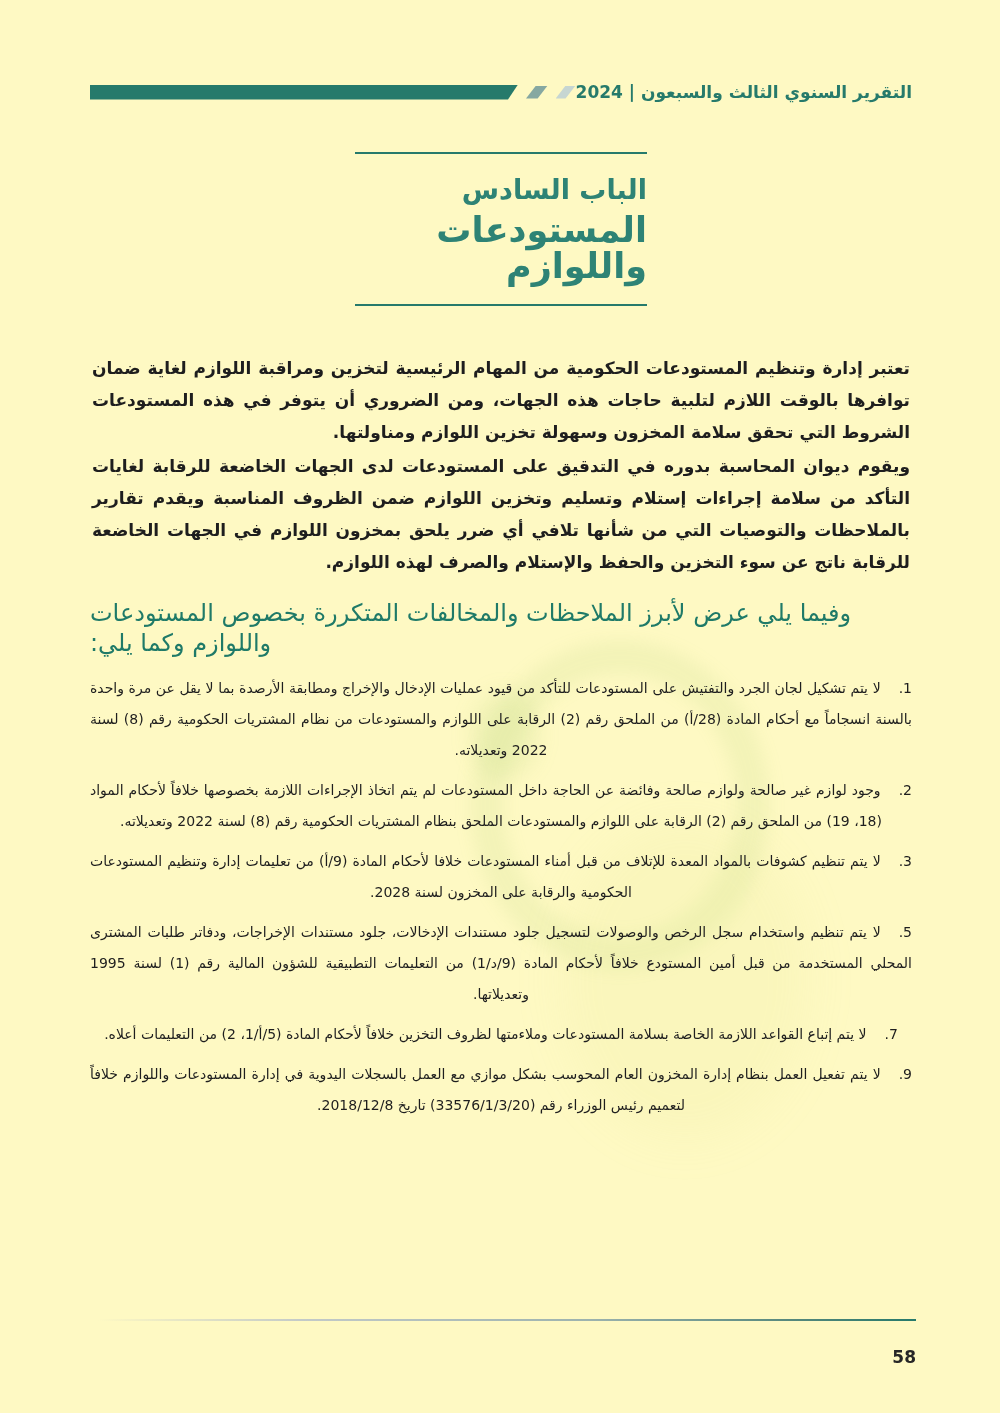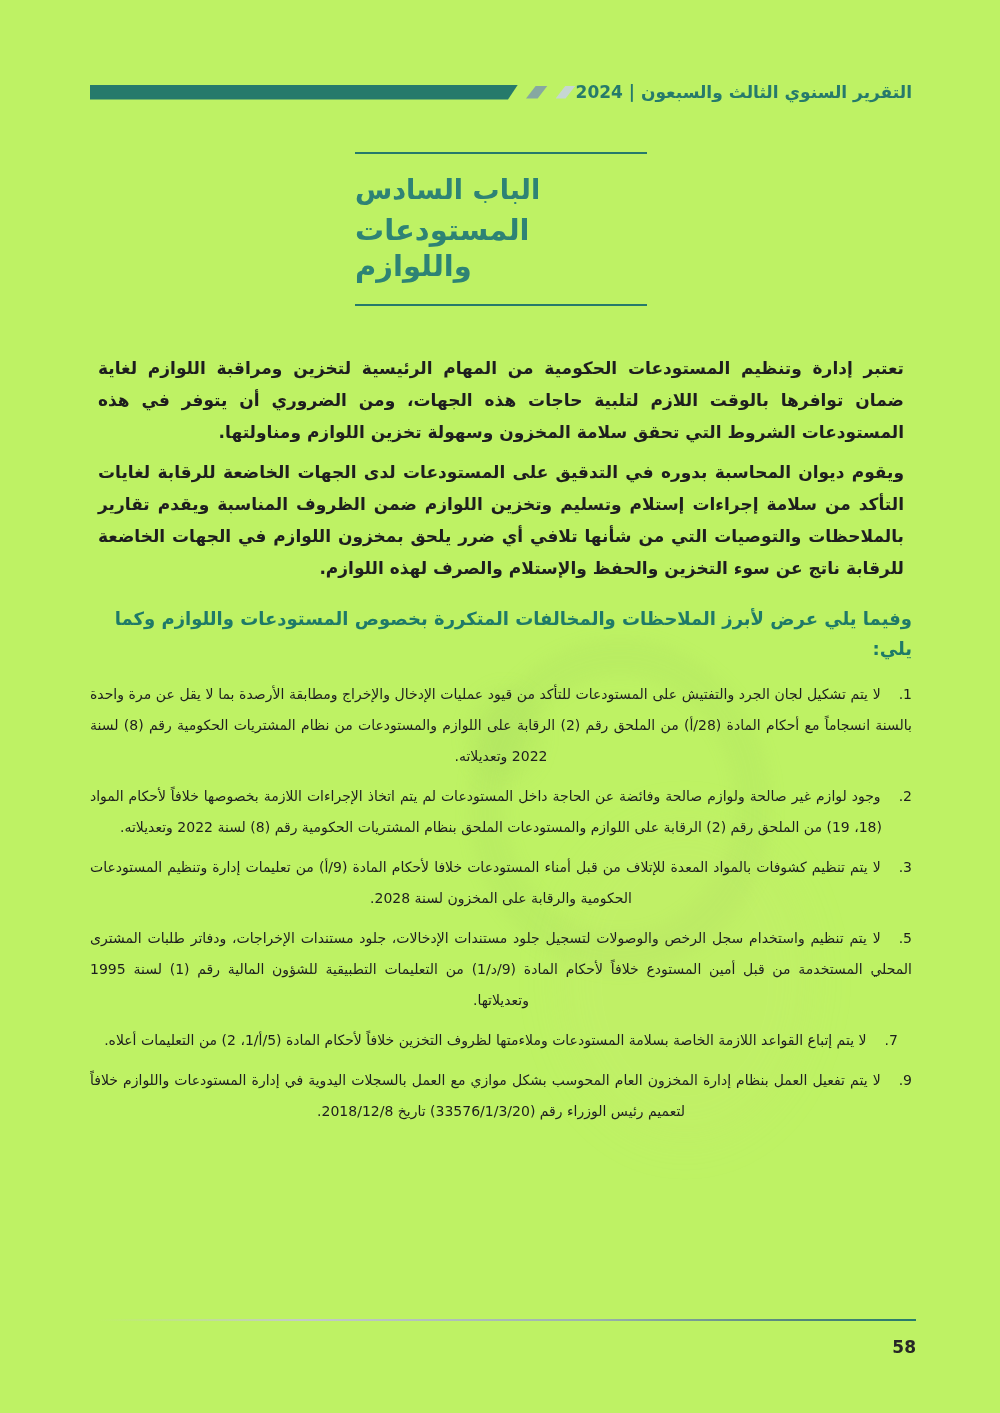--- a/index.html
+++ b/index.html
@@ -9,21 +9,21 @@
     --teal-mid:#86a8a1;
     --teal-light:#c6d6d2;
     --ink:#1e1e1e;
   }
   *{box-sizing:border-box;}
   html,body{margin:0;padding:0;background:#ffffff;}
   .page{
     position:relative;
     width:1000px;height:1413px;
     margin:0 auto;
-    background:#bef264;
+    background:#fef9c3;
     overflow:hidden;
     font-family:"DejaVu Sans", sans-serif;
   }
   
   .header-row{
     position:absolute;top:83px;left:90px;right:88px;height:18px;
     display:flex;align-items:center;
   }
   .bar-long{
     height:15px;flex:0 0 428px;background:var(--teal);
@@ -38,58 +38,58 @@
     clip-path:polygon(10px 0,100% 0,calc(100% - 10px) 100%,0 100%);
   }
   .header-title{
     margin-left:auto;direction:rtl;unicode-bidi:plaintext;
     color:var(--teal);font-weight:bold;font-size:17px;line-height:18px;
     white-space:nowrap;
   }
   
   .main{margin:0 88px 0 90px;direction:rtl;position:relative;z-index:1;}
   
-  .chapter{margin:152px auto 16px;width:292px;text-align:left;}
+  .chapter{margin:152px auto 16px;width:292px;text-align:right;}
   .chapter-rule{height:2px;background:var(--teal);}
   .chapter-title{
     margin:18px 0 4px;color:var(--teal-title);
     font-size:27px;font-weight:bold;line-height:36px;
   }
   .chapter-subtitle{
     margin:0 0 20px;color:var(--teal-title);
-    font-size:29px;font-weight:bold;line-height:36px;
+    font-size:35px;font-weight:bold;line-height:36px;
   }
   
   .p-intro{
-    margin:8px;color:var(--ink);
+    margin:2px;color:var(--ink);
     font-size:17px;font-weight:bold;line-height:32px;
     text-align:justify;
   }
   .p-intro.first{margin-top:46px;}
   
   .section-heading{
     margin:20px 0 15px;color:var(--teal-head);
-    font-size:18px;font-weight:bold;line-height:30px;text-align:right;
+    font-size:24px;font-weight:normal;line-height:30px;text-align:left;
   }
   
   .obs-list{list-style:none;margin:0;padding:0;}
   .obs{
     margin:0 0 9px;color:var(--ink);
     font-size:14px;font-weight:normal;line-height:31px;
     text-align:justify;text-align-last:center;
   }
   .obs-num{margin-left:18px;}
   
   .foot-rule{
     position:absolute;left:98px;right:84px;bottom:92px;height:2px;z-index:1;
     background:linear-gradient(to right,
       rgba(190,197,195,0) 0%, #c3cac8 25%, #9db3ae 60%, #55887c 85%, var(--teal) 100%);
   }
   .page-num{
-    position:absolute;right:84px;bottom:56px;z-index:1;
+    position:absolute;right:84px;bottom:46px;z-index:1;
     color:#262626;font-size:17px;font-weight:bold;
   }
   
   .wm{position:absolute;z-index:0;pointer-events:none;}
   .wm-ring{
     left:470px;top:640px;width:300px;height:330px;border-radius:50%;
     border:34px solid rgba(150,196,90,0.10);filter:blur(8px);
   }
   .wm-blob{
     left:560px;top:820px;width:250px;height:320px;border-radius:50%;

